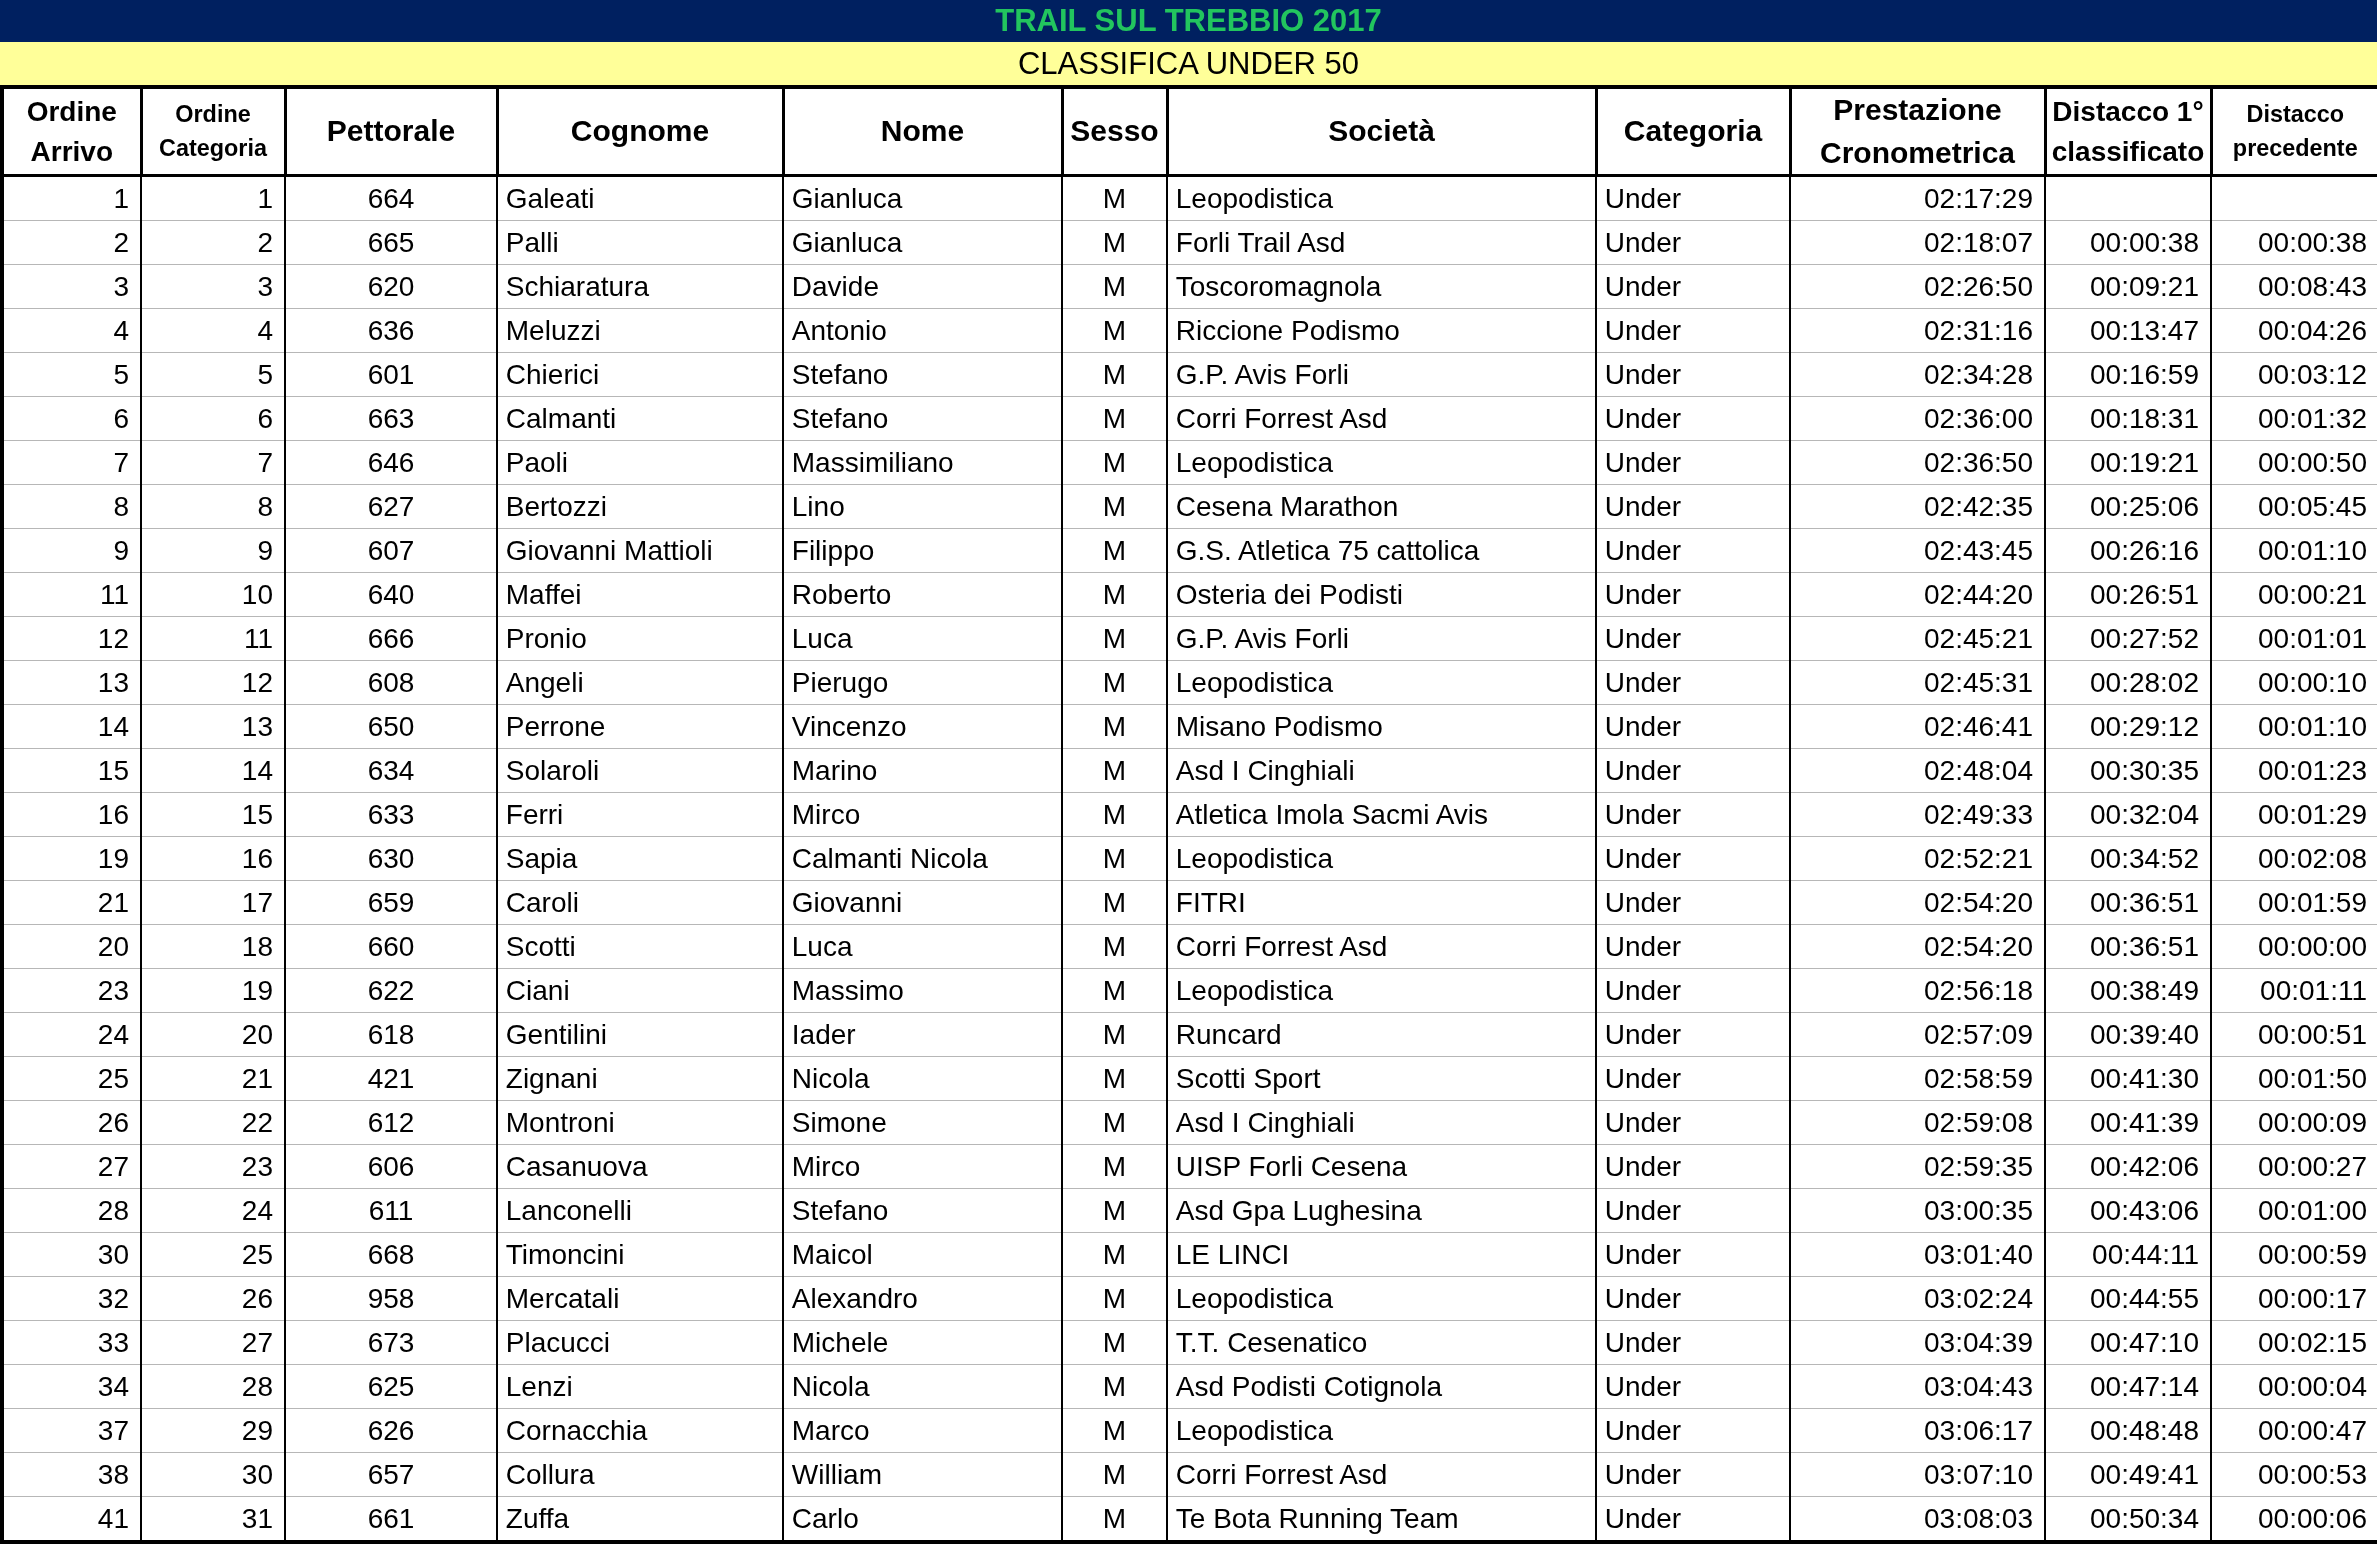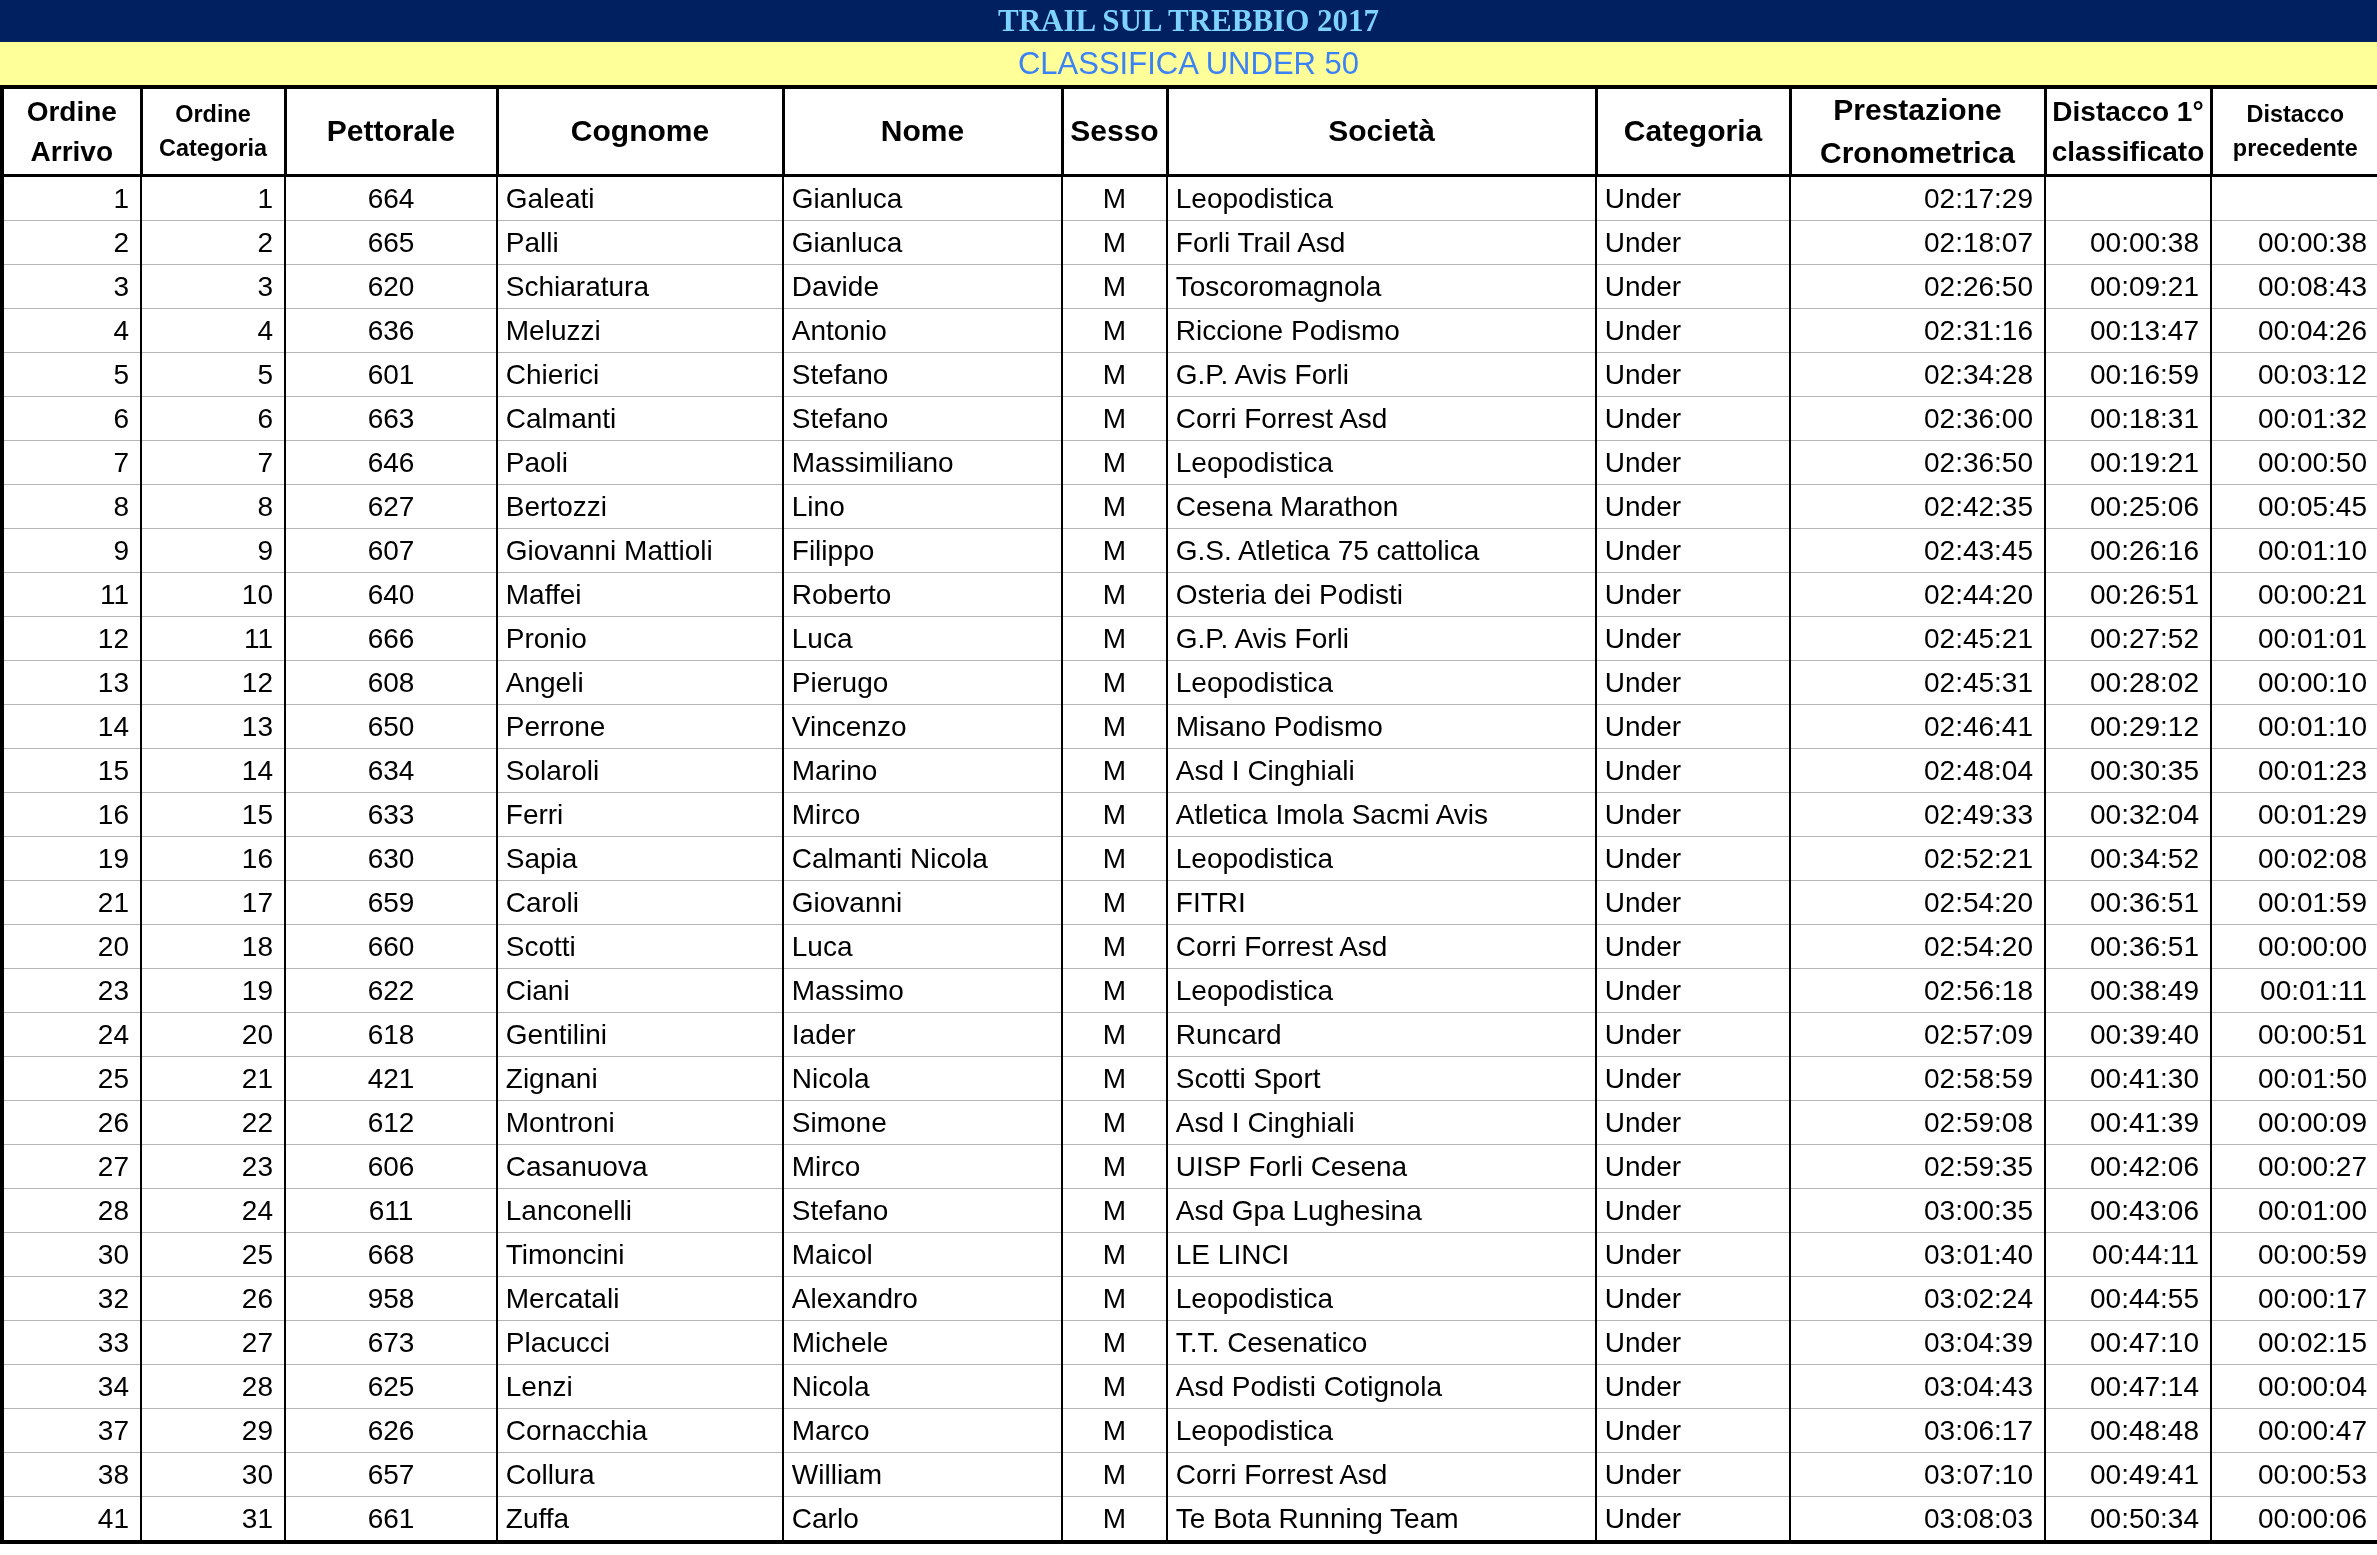--- a/index.html
+++ b/index.html
@@ -38,25 +38,25 @@
     height: 43px; font-size: 28px; vertical-align: middle;
     padding: 0; overflow: hidden; white-space: nowrap;
   }
   td.num    { text-align: right;  padding-right: 11px; }
   td.text   { text-align: left;   padding-left: 7.8px;  }
   td.center { text-align: center; }
 </style>
 </head>
 <body>
 
-<div class="title-bar" style="background: rgb(0, 32, 96); color: #7dd3fc; font-family: Liberation Serif, serif;">
+<div class="title-bar" style="background: rgb(0, 32, 96); color: #22c55e;">
   <span>TRAIL SUL TREBBIO 2017</span>
 </div>
 
-<div class="subtitle-bar" style="background: rgb(255, 255, 153); color: #3b82f6;">
+<div class="subtitle-bar" style="background: rgb(255, 255, 153); color: #000000;">
   <span>CLASSIFICA UNDER 50</span>
 </div>
 
 <table class="results">
   <colgroup>
       <col style="width: 139px;">
       <col style="width: 144px;">
       <col style="width: 212px;">
       <col style="width: 286px;">
       <col style="width: 279px;">

